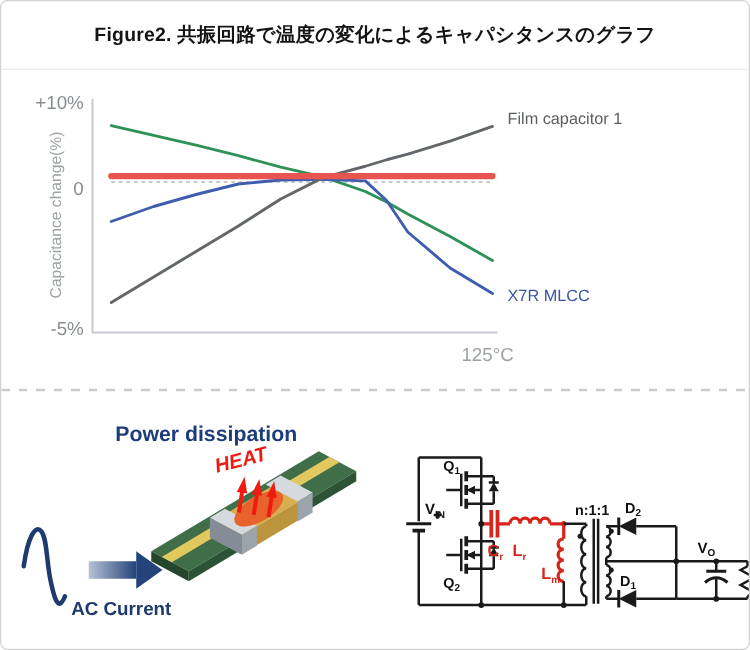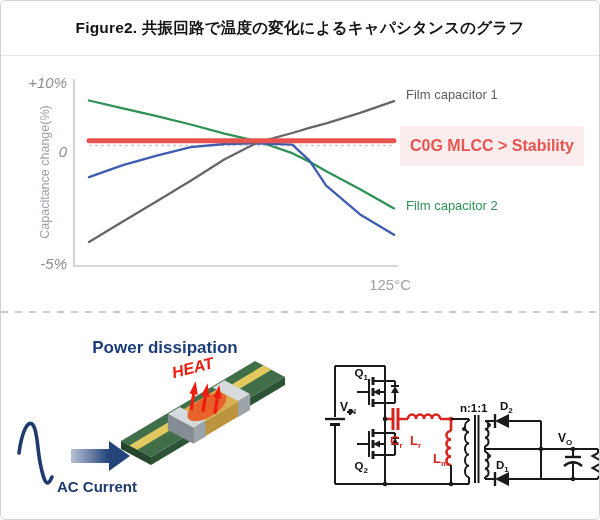--- a/index.html
+++ b/index.html
@@ -10,21 +10,21 @@
   .title-bar{position:absolute;top:0;left:0;right:0;height:54px;display:flex;align-items:center;
              justify-content:center;border-bottom:1px solid #E9E9E9;}
   .figure-title{font-size:15.5px;font-weight:700;color:#141414;letter-spacing:.2px;}
   
   .chart-section{position:absolute;top:55px;left:0;width:600px;height:255px;}
   .chart-svg{position:absolute;left:0;top:0;width:600px;height:255px;}
   .axis{stroke:#C6CAD0;stroke-width:1.6;fill:none;}
   .zeroline{stroke:#C9C9C9;stroke-width:1.6;stroke-dasharray:3 3;}
   .ylab{position:absolute;left:44px;top:116px;transform:translate(-50%,-50%) rotate(-90deg);
         font-size:12.5px;color:#9DA2A7;white-space:nowrap;}
-  .ytick{position:absolute;left:14px;width:52px;text-align:right;font-size:15px;color:#8A8F94;font-style:italic;}
+  .ytick{position:absolute;left:14px;width:52px;text-align:right;font-size:15px;color:#8A8F94;}
   .t0{top:18px}.t1{top:87px}.t2{top:199px}
   .xtick{position:absolute;left:354px;width:56px;text-align:right;top:220px;font-size:15px;color:#9DA2A7;}
   .slbl{position:absolute;left:405px;font-size:13px;white-space:nowrap;}
   .film1{top:31px;color:#5A5E62;}
   .film2{top:142px;color:#2E9155;}
   .x7r{top:173px;color:#3A56A4;}
   .badge{position:absolute;left:399px;top:70px;width:184px;height:40px;background:#FBEDED;
          display:flex;align-items:center;justify-content:center;}
   .badge span{font-size:16px;font-weight:700;color:#E85450;white-space:nowrap;}
   
@@ -67,24 +67,21 @@
           <polyline points="88.0,186.0 121.9,165.6 155.8,145.2 189.7,124.8 223.6,103.2 257.4,86.1 291.3,77.0 308.3,71.8 325.2,67.3 359.1,56.9 393.0,45.1" fill="none" stroke="#63666A" stroke-width="2.3" stroke-linejoin="round" stroke-linecap="round"></polyline>
           <polyline points="88.0,84.8 121.9,84.8 155.8,84.8 189.7,84.8 223.6,84.8 257.4,84.8 291.3,84.8 308.3,84.8 325.2,84.8 359.1,84.8 393.0,84.8" fill="none" stroke="#E85450" stroke-width="5" stroke-linejoin="round" stroke-linecap="round"></polyline>
         </g>
     </svg>
     <div class="ylab">Capacitance change(%)</div>
     <div class="ytick t0">+10%</div>
     <div class="ytick t1">0</div>
     <div class="ytick t2">-5%</div>
     <div class="xtick">125°C</div>
     <div class="slbl film1">Film capacitor 1</div>
-    <div class="badge">
-      <span>C0G MLCC &gt; Stability</span>
-    </div>
-    <div class="slbl film2">Film capacitor 2</div>
+    <div class="slbl x7r">X7R MLCC</div>
   </div>
 
   <div class="divider"></div>
 
   <div class="bottom-section">
     <svg class="bottom-svg" viewBox="0 0 600 210">
       <defs>
         <linearGradient id="agrad" x1="0" y1="0" x2="1" y2="0">
           <stop offset="0" stop-color="#B6C1D4"></stop>
           <stop offset="1" stop-color="#24437B"></stop>

